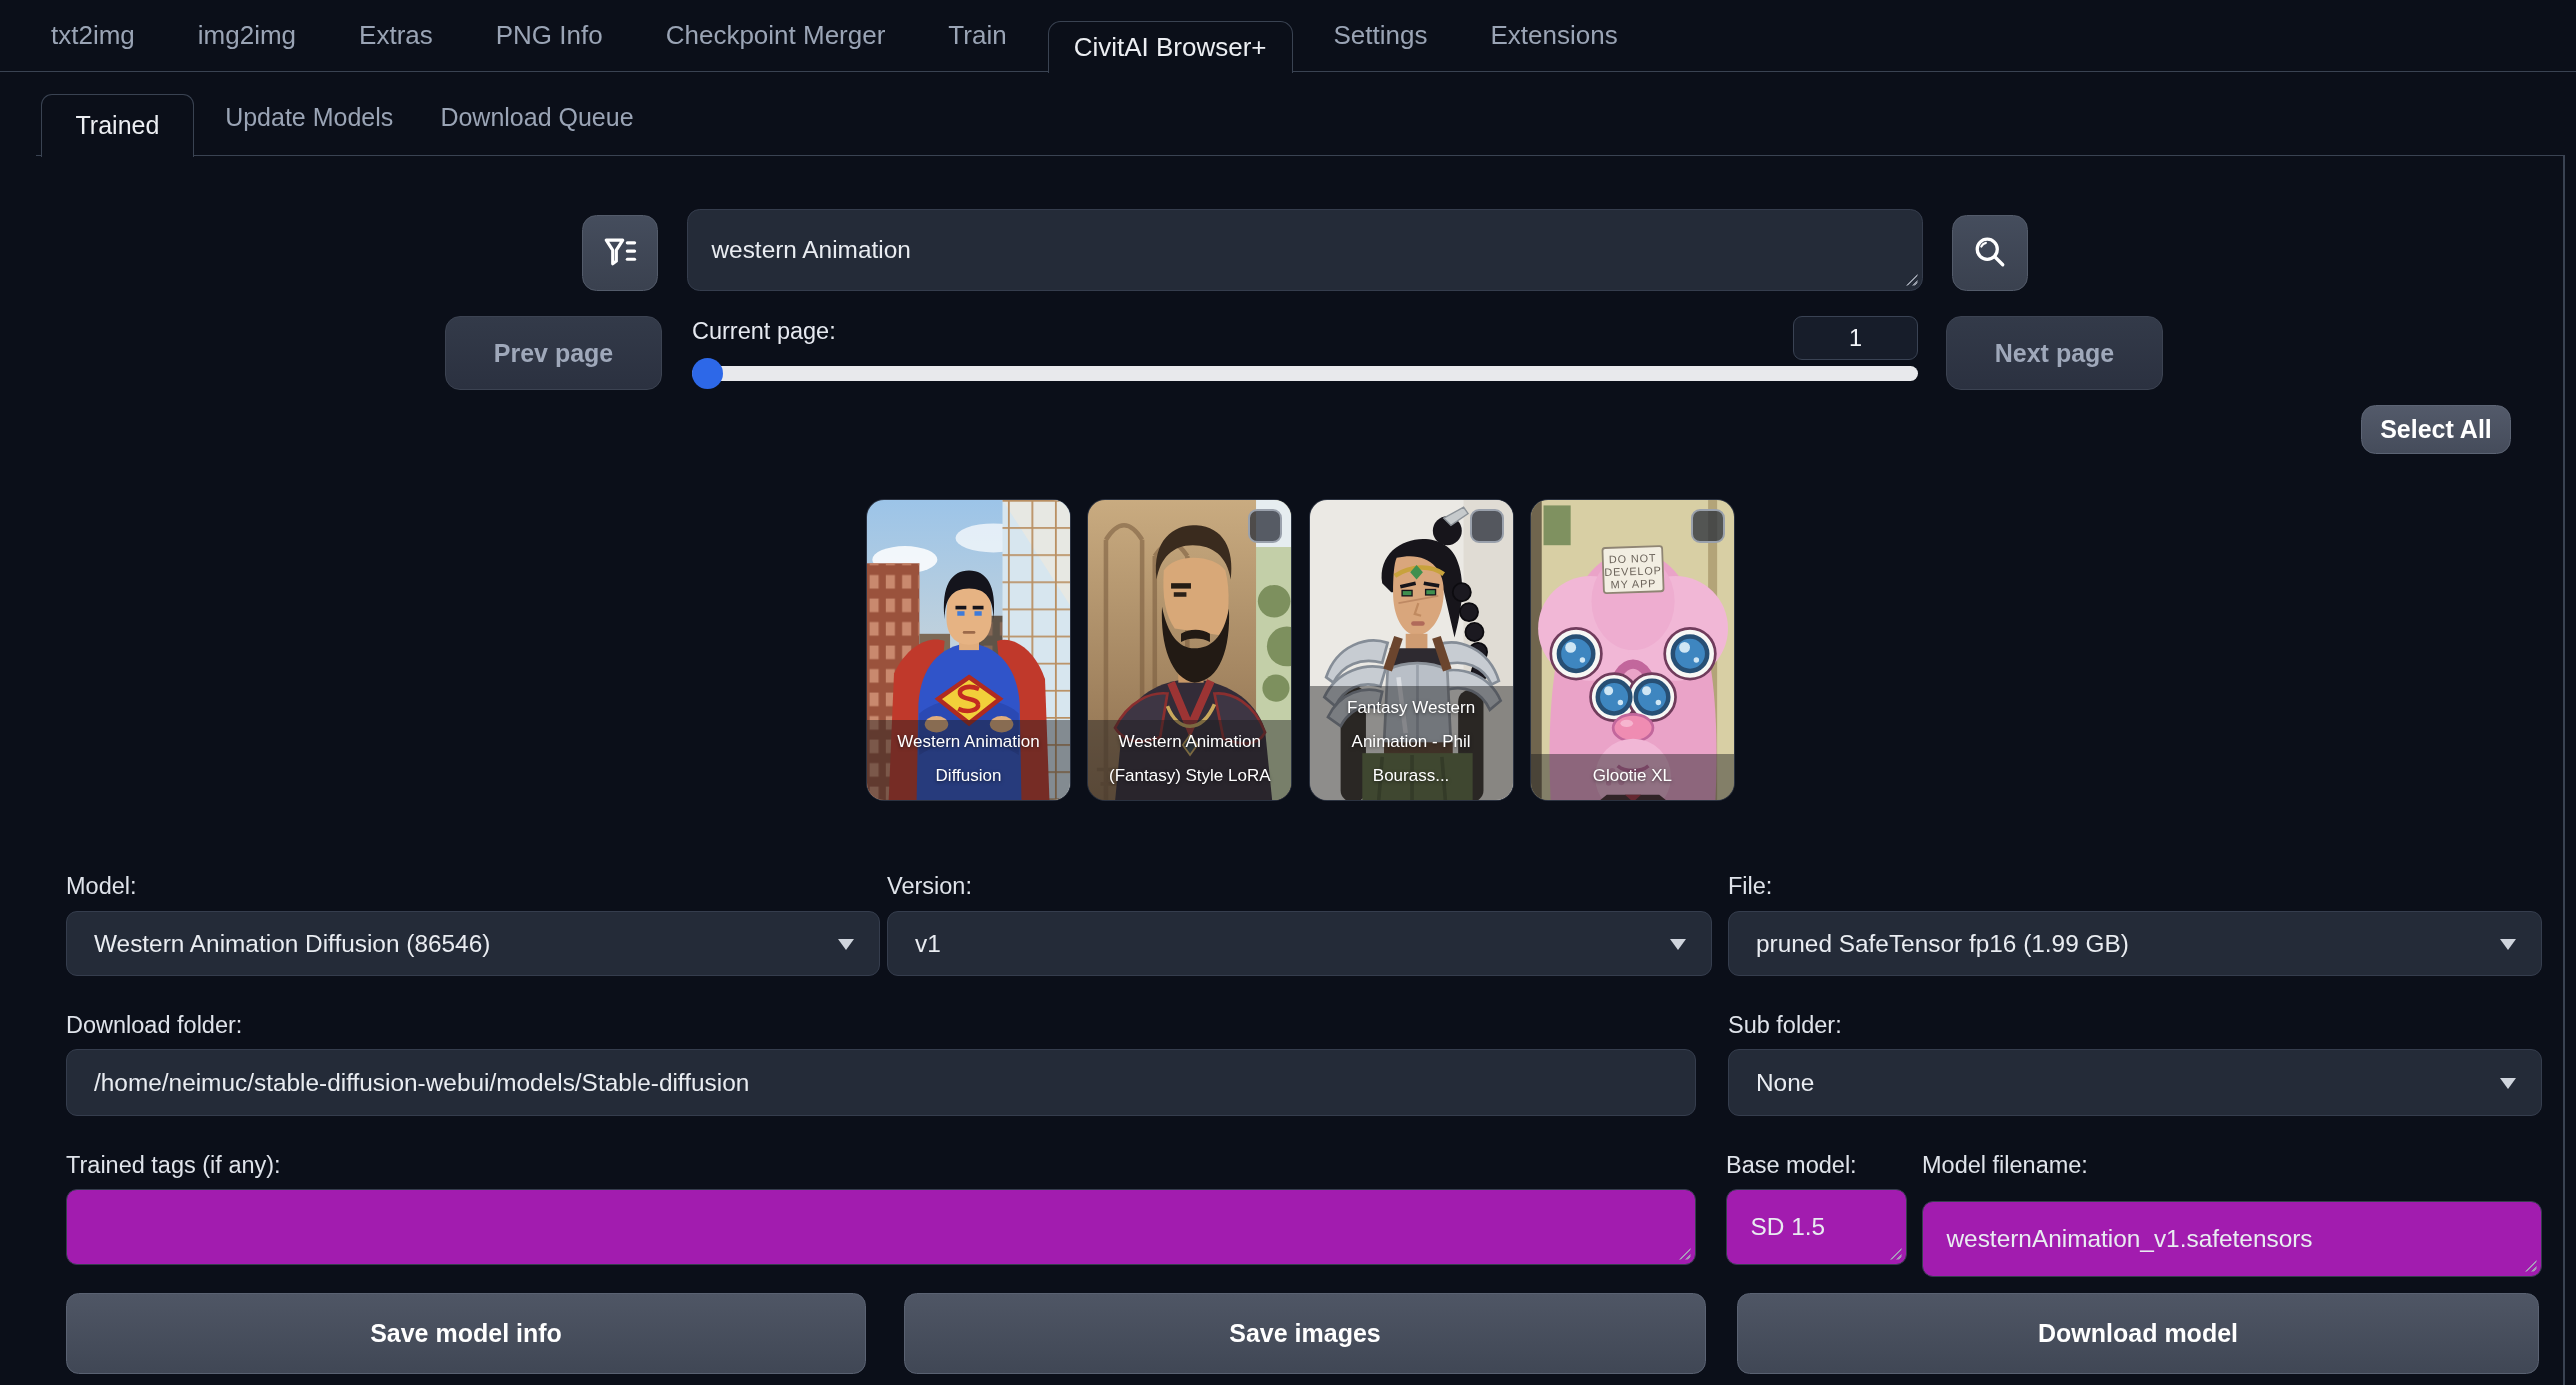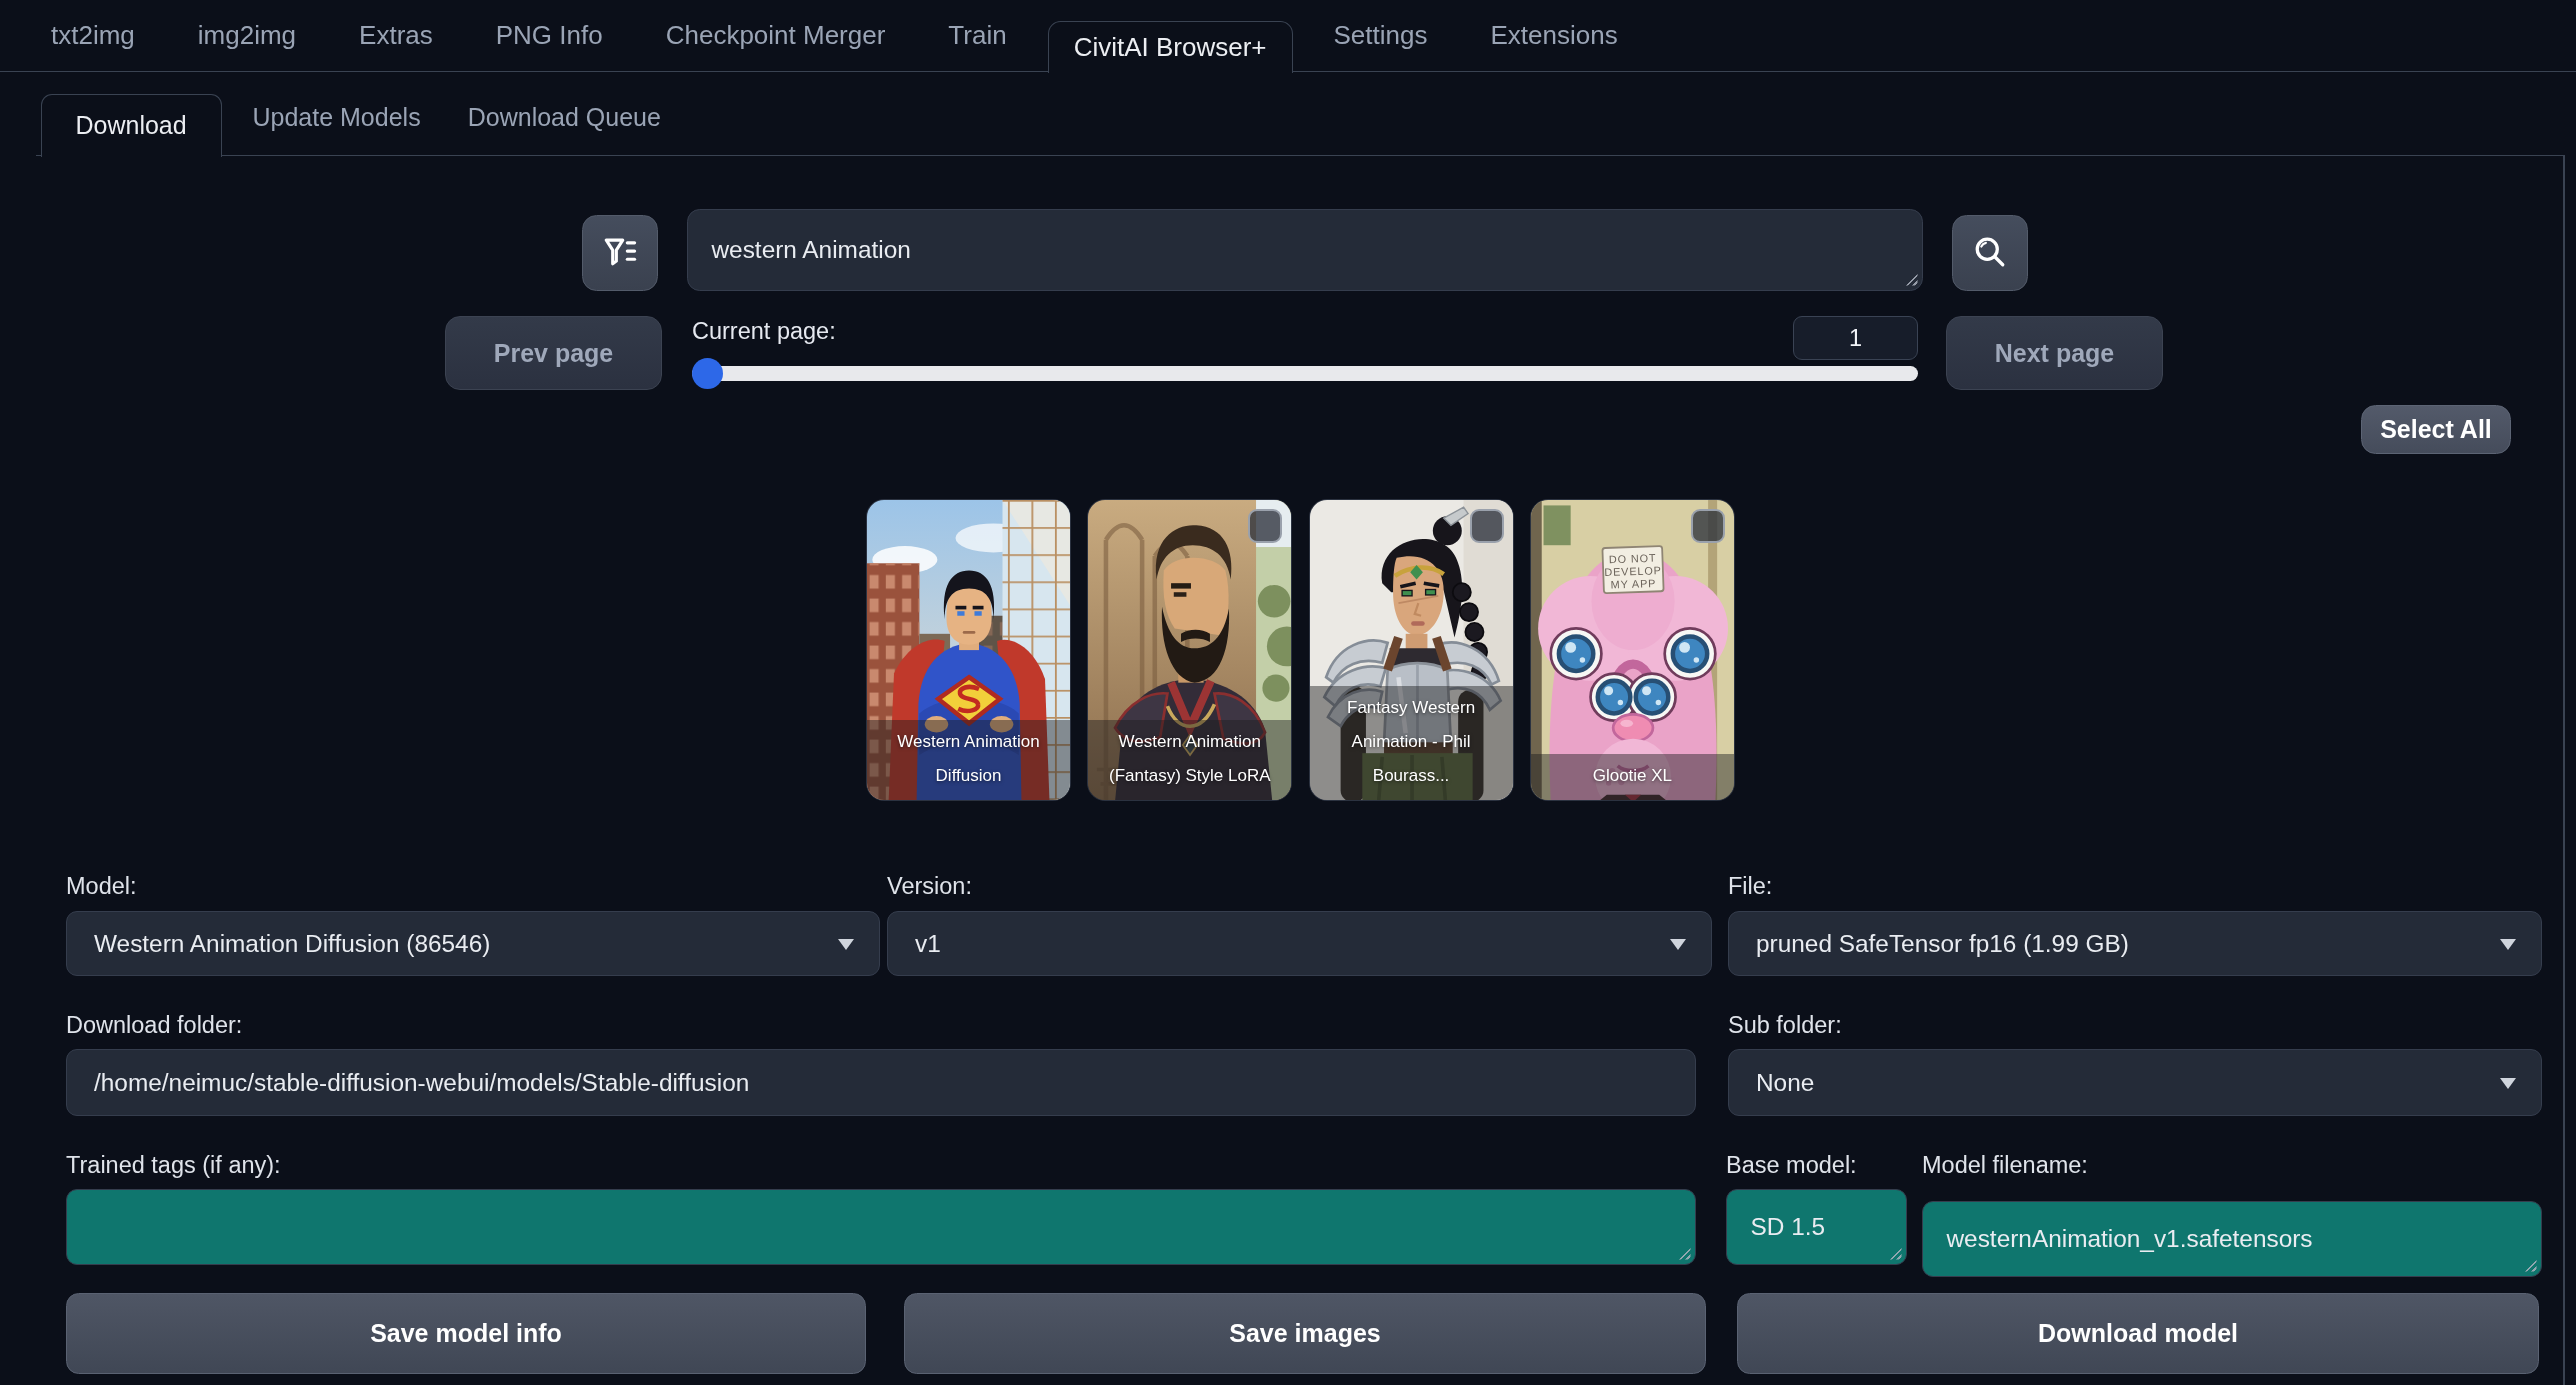--- a/index.html
+++ b/index.html
@@ -62,21 +62,21 @@
     text-shadow:0 0.9px 3.6px rgba(0,0,0,.55); }
   .card-checkbox { position:absolute; top:9px; right:9px; width:34px; height:34px; border-radius:9px;
     border:2.7px solid #9aa1ac; background:rgba(45,50,60,0.78); cursor:pointer; }
 
   
   .field-label { position:absolute; font-size:23.5px; color:#dfe3ea; white-space:nowrap; }
   .dropdown, .text-input { position:absolute; background:#242b38; border:1.8px solid #353d4d; border-radius:11px;
     display:flex; align-items:center; padding:0 27px; font-size:24.4px; color:#e9ecf1; cursor:pointer; }
   .dropdown .caret { position:absolute; right:25px; top:50%; margin-top:-4.5px; width:0; height:0;
     border-left:8.1px solid transparent; border-right:8.1px solid transparent; border-top:11px solid #d0d5dd; }
-  .textarea-box { position:absolute; background:#0f766e; border:1.8px solid #353d4d; border-radius:11px;
+  .textarea-box { position:absolute; background:#a21caf; border:1.8px solid #353d4d; border-radius:11px;
     display:flex; align-items:center; padding:0 23.5px; font-size:24.4px; color:#e9ecf1; cursor:text; }
 
   .action-btn { position:absolute; height:81px; border-radius:12.7px;
     background:linear-gradient(180deg,#4f5665,#404755); border:0.9px solid #5a6272;
     color:#ffffff; font-size:25px; font-weight:600; display:flex; align-items:center; justify-content:center; cursor:pointer; }
 </style>
 </head>
 <body>
 
 <div class="page">
@@ -87,21 +87,21 @@
     <div class="main-tab">Extras</div>
     <div class="main-tab">PNG Info</div>
     <div class="main-tab">Checkpoint Merger</div>
     <div class="main-tab">Train</div>
     <div class="main-tab active">CivitAI Browser+</div>
     <div class="main-tab">Settings</div>
     <div class="main-tab">Extensions</div>
   </div>
 
   <div class="sub-tabbar">
-    <div class="sub-tab active">Download</div>
+    <div class="sub-tab active">Trained</div>
     <div class="sub-tab">Update Models</div>
     <div class="sub-tab">Download Queue</div>
   </div>
   <div class="panel-right-border"></div>
 
   <div class="icon-btn" style="left:582px; top:215px;">
     <span>
       <svg width="42" height="42" viewBox="0 0 46 46" fill="none" stroke="#ffffff" stroke-width="3.4" stroke-linecap="round" stroke-linejoin="round">
         <path d="M8 10 L26 10 L19 21 L19 33 L15 36 L15 21 Z"></path>
         <line x1="31" y1="13" x2="39" y2="13"></line>

